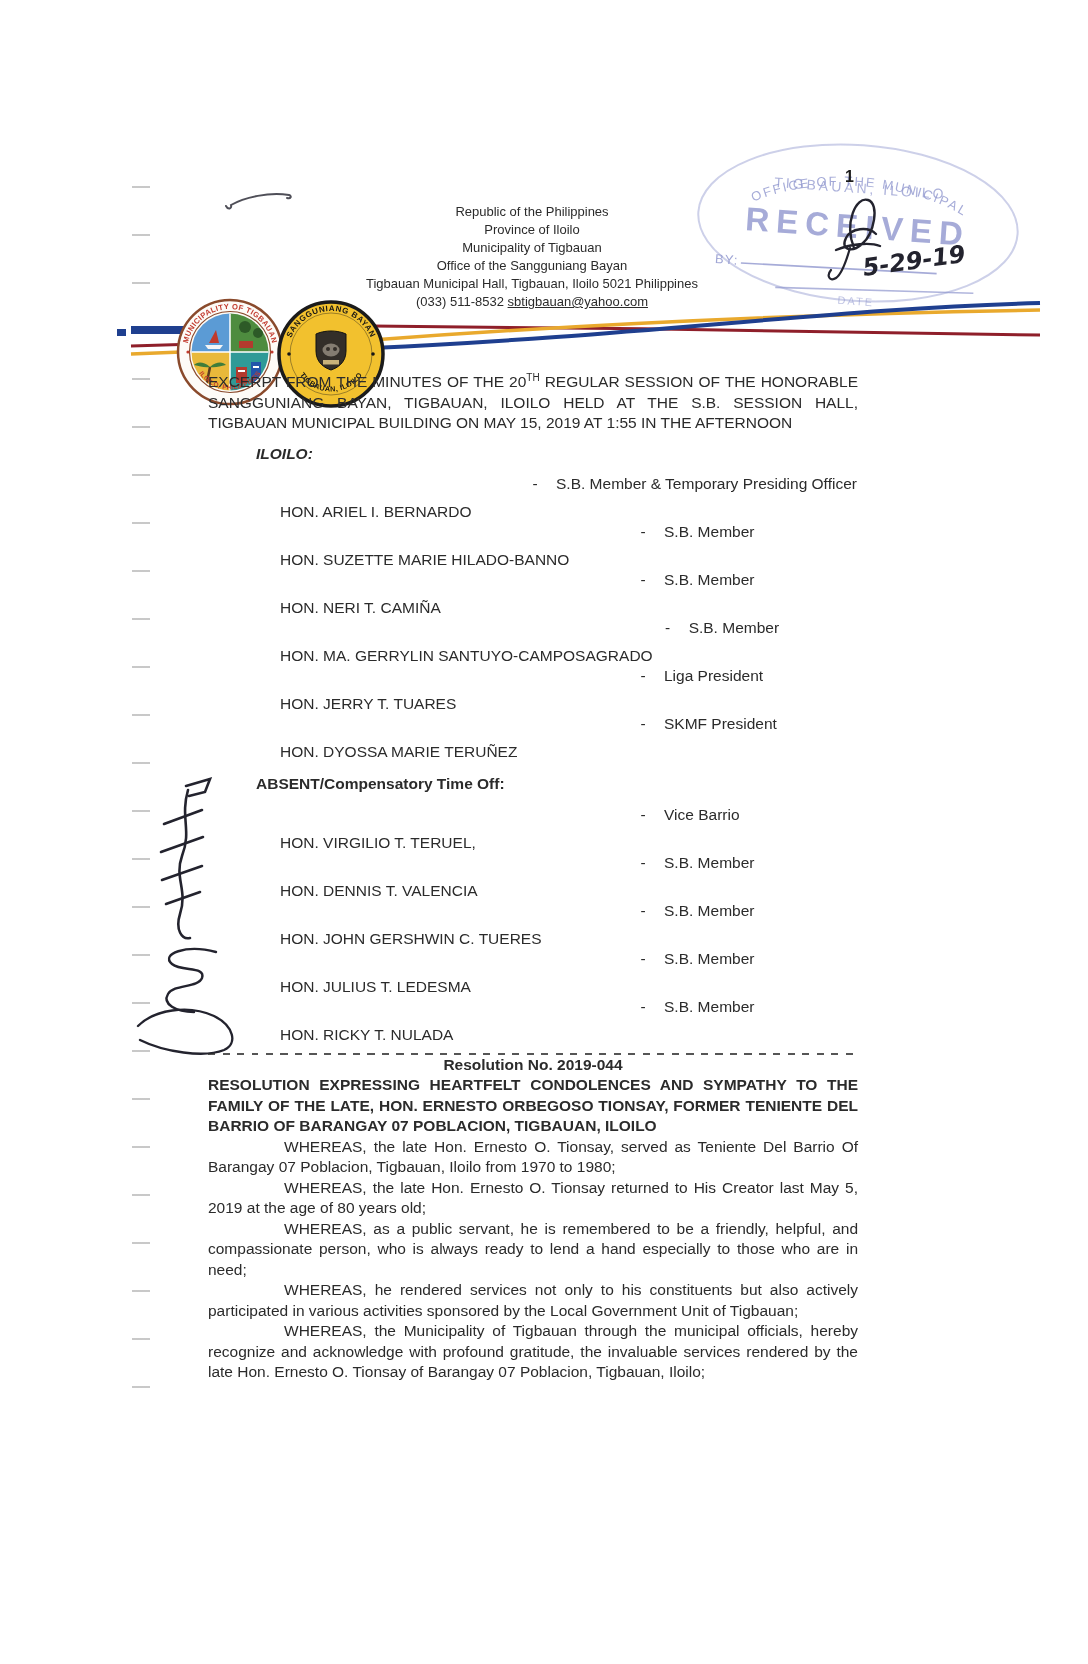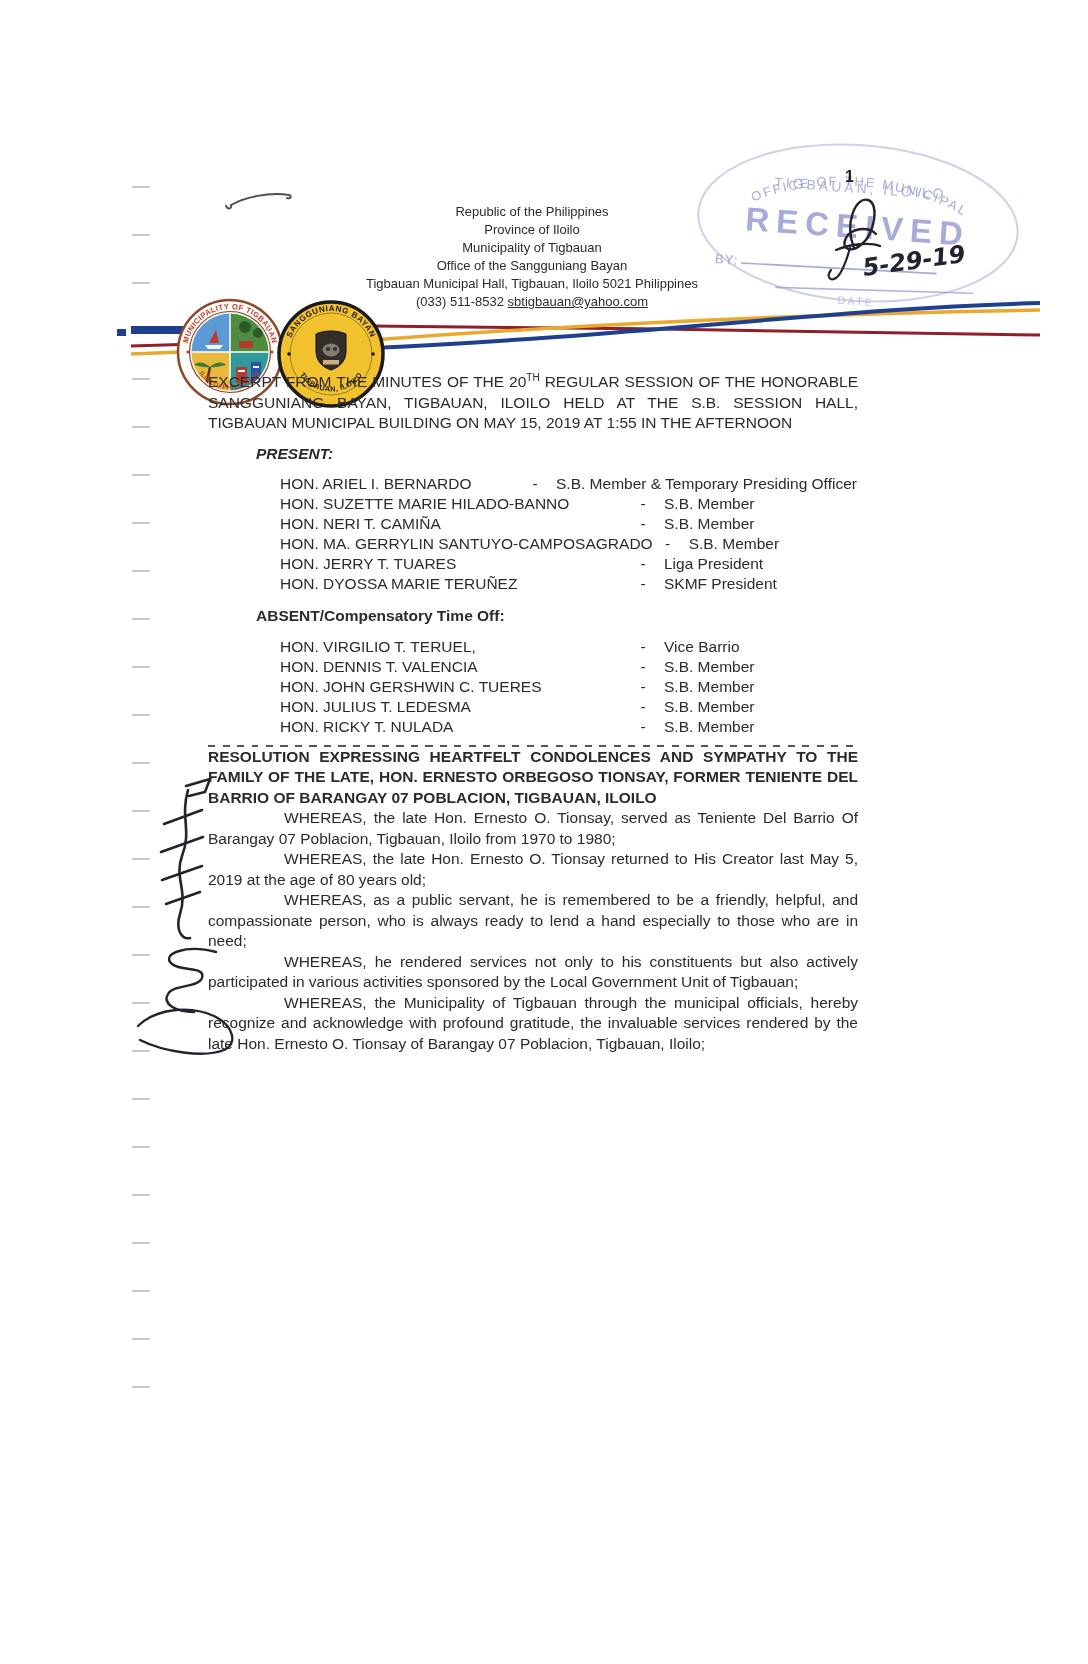--- a/index.html
+++ b/index.html
@@ -48,21 +48,21 @@
     position:absolute;left:208px;top:372px;width:650px;
     font-size:15.5px;line-height:20.5px;
   }
   .content p{margin:0;}
   .excerpt{text-align:justify;}
   .sup{vertical-align:super;font-size:10px;line-height:0;}
   .roster-heading{margin-top:10px;font-weight:bold;padding-left:48px;}
   .roster-heading.italic{font-style:italic;}
   .roster{margin-top:10px;padding-left:72px;}
   .roster-row{display:flex;line-height:20px;}
-  .roster-row .name{flex:0 0 auto;min-width:348px;white-space:nowrap;}
+  .roster-row .name{flex:0 0 auto;min-width:348px;white-space:nowrap;margin-top:28px;}
   .roster-row .dash{width:30px;text-align:center;flex:0 0 auto;}
   .roster-row .role{margin-left:6px;white-space:nowrap;}
   .roster.present .roster-row:first-child .name{min-width:240px;}
   .separator-dashed{
     margin-top:8px;height:2px;width:100%;
     background:repeating-linear-gradient(90deg, var(--ink) 0 7px, transparent 7px 14.5px);
     opacity:.8;
   }
   .res-number{margin-top:7px;text-align:center;font-weight:bold;}
   .res-title{margin-top:21px;font-weight:bold;text-align:justify;}
@@ -199,21 +199,21 @@
     <g fill="none" stroke="var(--pen)" stroke-width="2.4" stroke-linecap="round">
       <path d="M88,12 c-30,-8 -56,2 -44,12 c10,8 34,2 30,14 c-4,10 -28,6 -34,16 c-6,10 8,18 26,18"></path>
       <path d="M10,86 c16,-16 50,-22 76,-10 c20,10 24,28 10,34 c-20,8 -60,2 -84,-10"></path>
     </g>
   </svg>
 
   <div class="content">
 
     <p class="excerpt"><span>EXCERPT FROM THE MINUTES OF THE 20</span><span class="sup">TH</span><span> REGULAR SESSION OF THE HONORABLE SANGGUNIANG BAYAN, TIGBAUAN, ILOILO HELD AT THE S.B. SESSION HALL, TIGBAUAN MUNICIPAL BUILDING ON MAY 15, 2019 AT 1:55 IN THE AFTERNOON</span></p>
 
-    <div class="roster-heading italic">PRESENT:</div>
+    <div class="roster-heading italic">ILOILO:</div>
 
     <div class="roster present">
       <div class="roster-row">
         <span class="name">HON. ARIEL I. BERNARDO</span>
           <span class="dash">-</span>
           <span class="role">S.B. Member &amp; Temporary Presiding Officer</span>
       </div>
       <div class="roster-row">
         <span class="name">HON. SUZETTE MARIE HILADO-BANNO</span>
           <span class="dash">-</span>
@@ -266,20 +266,21 @@
       </div>
       <div class="roster-row">
         <span class="name">HON. RICKY T. NULADA</span>
           <span class="dash">-</span>
           <span class="role">S.B. Member</span>
       </div>
     </div>
 
     <div class="separator-dashed"></div>
 
+    <p class="res-number">Resolution No. 2019-044</p>
 
     <p class="res-title">RESOLUTION EXPRESSING HEARTFELT CONDOLENCES AND SYMPATHY TO THE FAMILY OF THE LATE, HON. ERNESTO ORBEGOSO TIONSAY, FORMER TENIENTE DEL BARRIO OF BARANGAY 07 POBLACION, TIGBAUAN, ILOILO</p>
 
     <p class="whereas">WHEREAS, the late Hon. Ernesto O. Tionsay, served as Teniente Del Barrio Of Barangay 07 Poblacion, Tigbauan, Iloilo from 1970 to 1980;</p>
     <p class="whereas">WHEREAS, the late Hon. Ernesto O. Tionsay returned to His Creator last May 5, 2019 at the age of 80 years old;</p>
     <p class="whereas">WHEREAS, as a public servant, he is remembered to be a friendly, helpful, and compassionate person, who is always ready to lend a hand especially to those who are in need;</p>
     <p class="whereas">WHEREAS, he rendered services not only to his constituents but also actively participated in various activities sponsored by the Local Government Unit of Tigbauan;</p>
     <p class="whereas">WHEREAS, the Municipality of Tigbauan through the municipal officials, hereby recognize and acknowledge with profound gratitude, the invaluable services rendered by the late Hon. Ernesto O. Tionsay of Barangay 07 Poblacion, Tigbauan, Iloilo;</p>
 
   </div>

